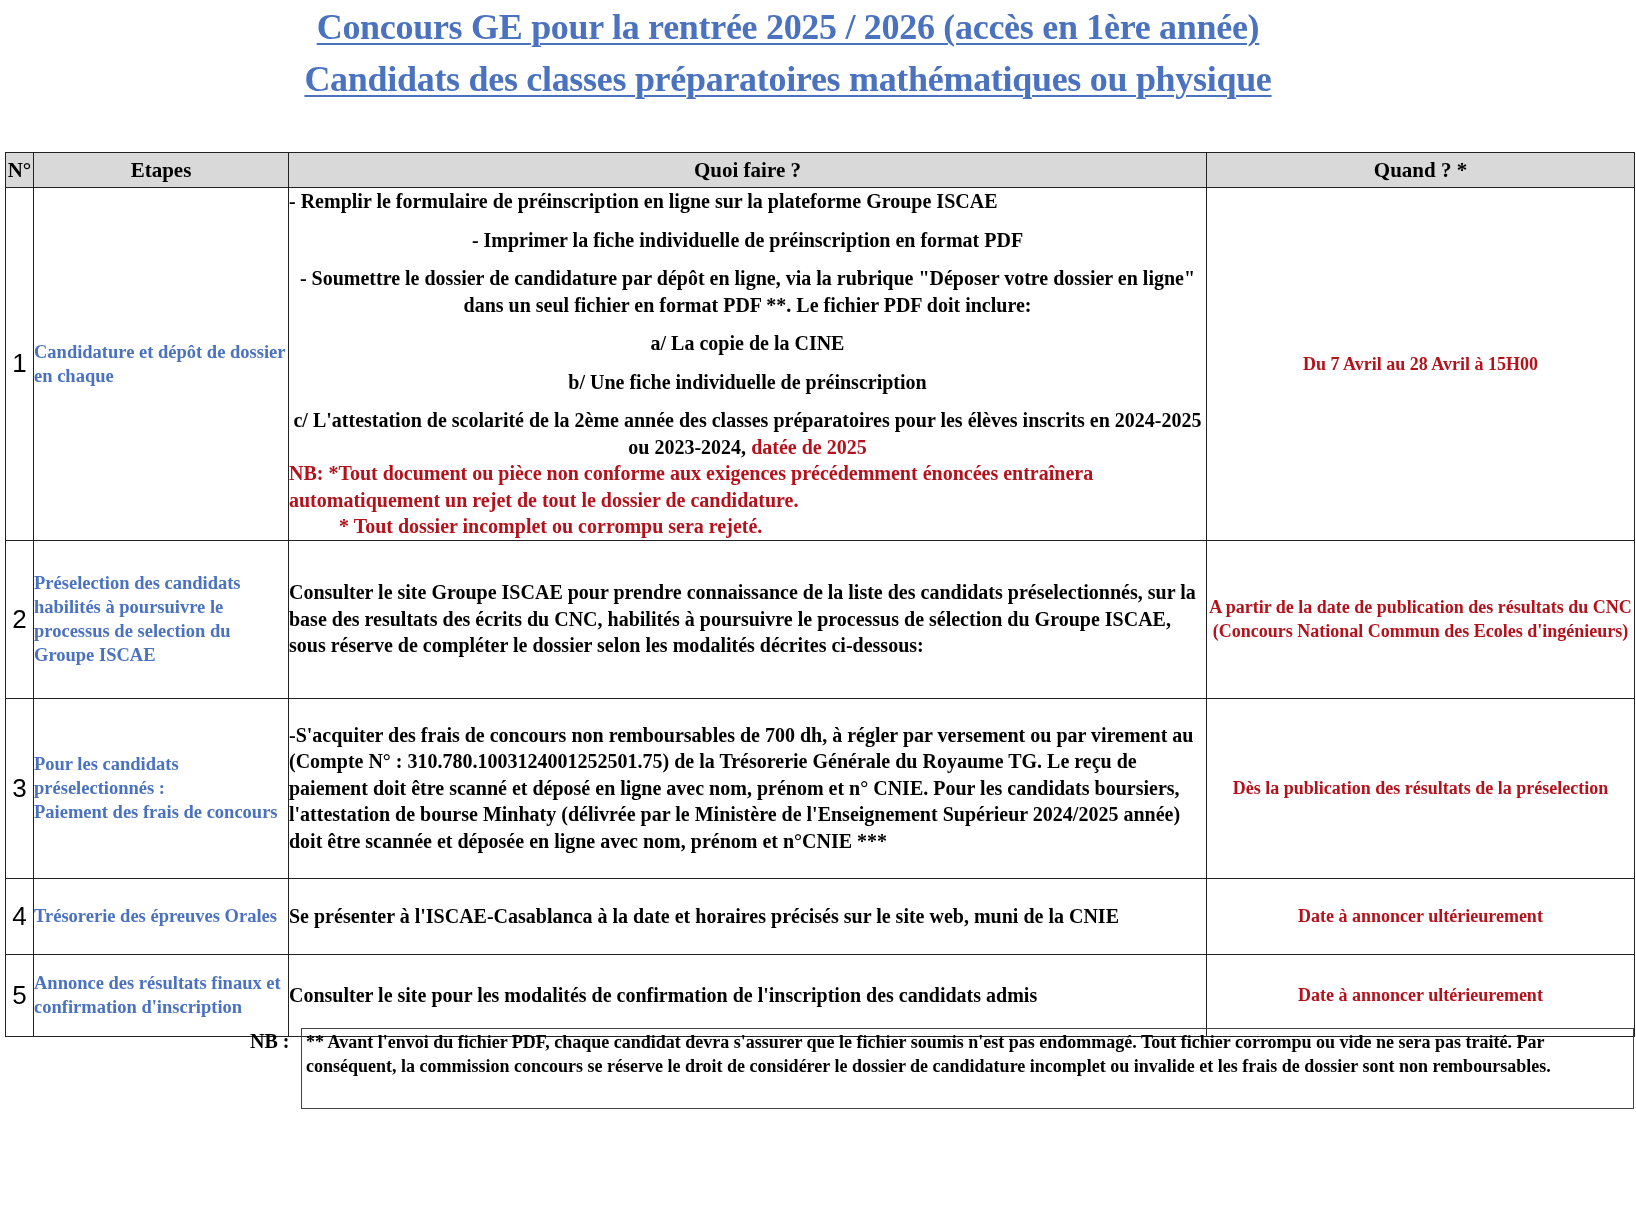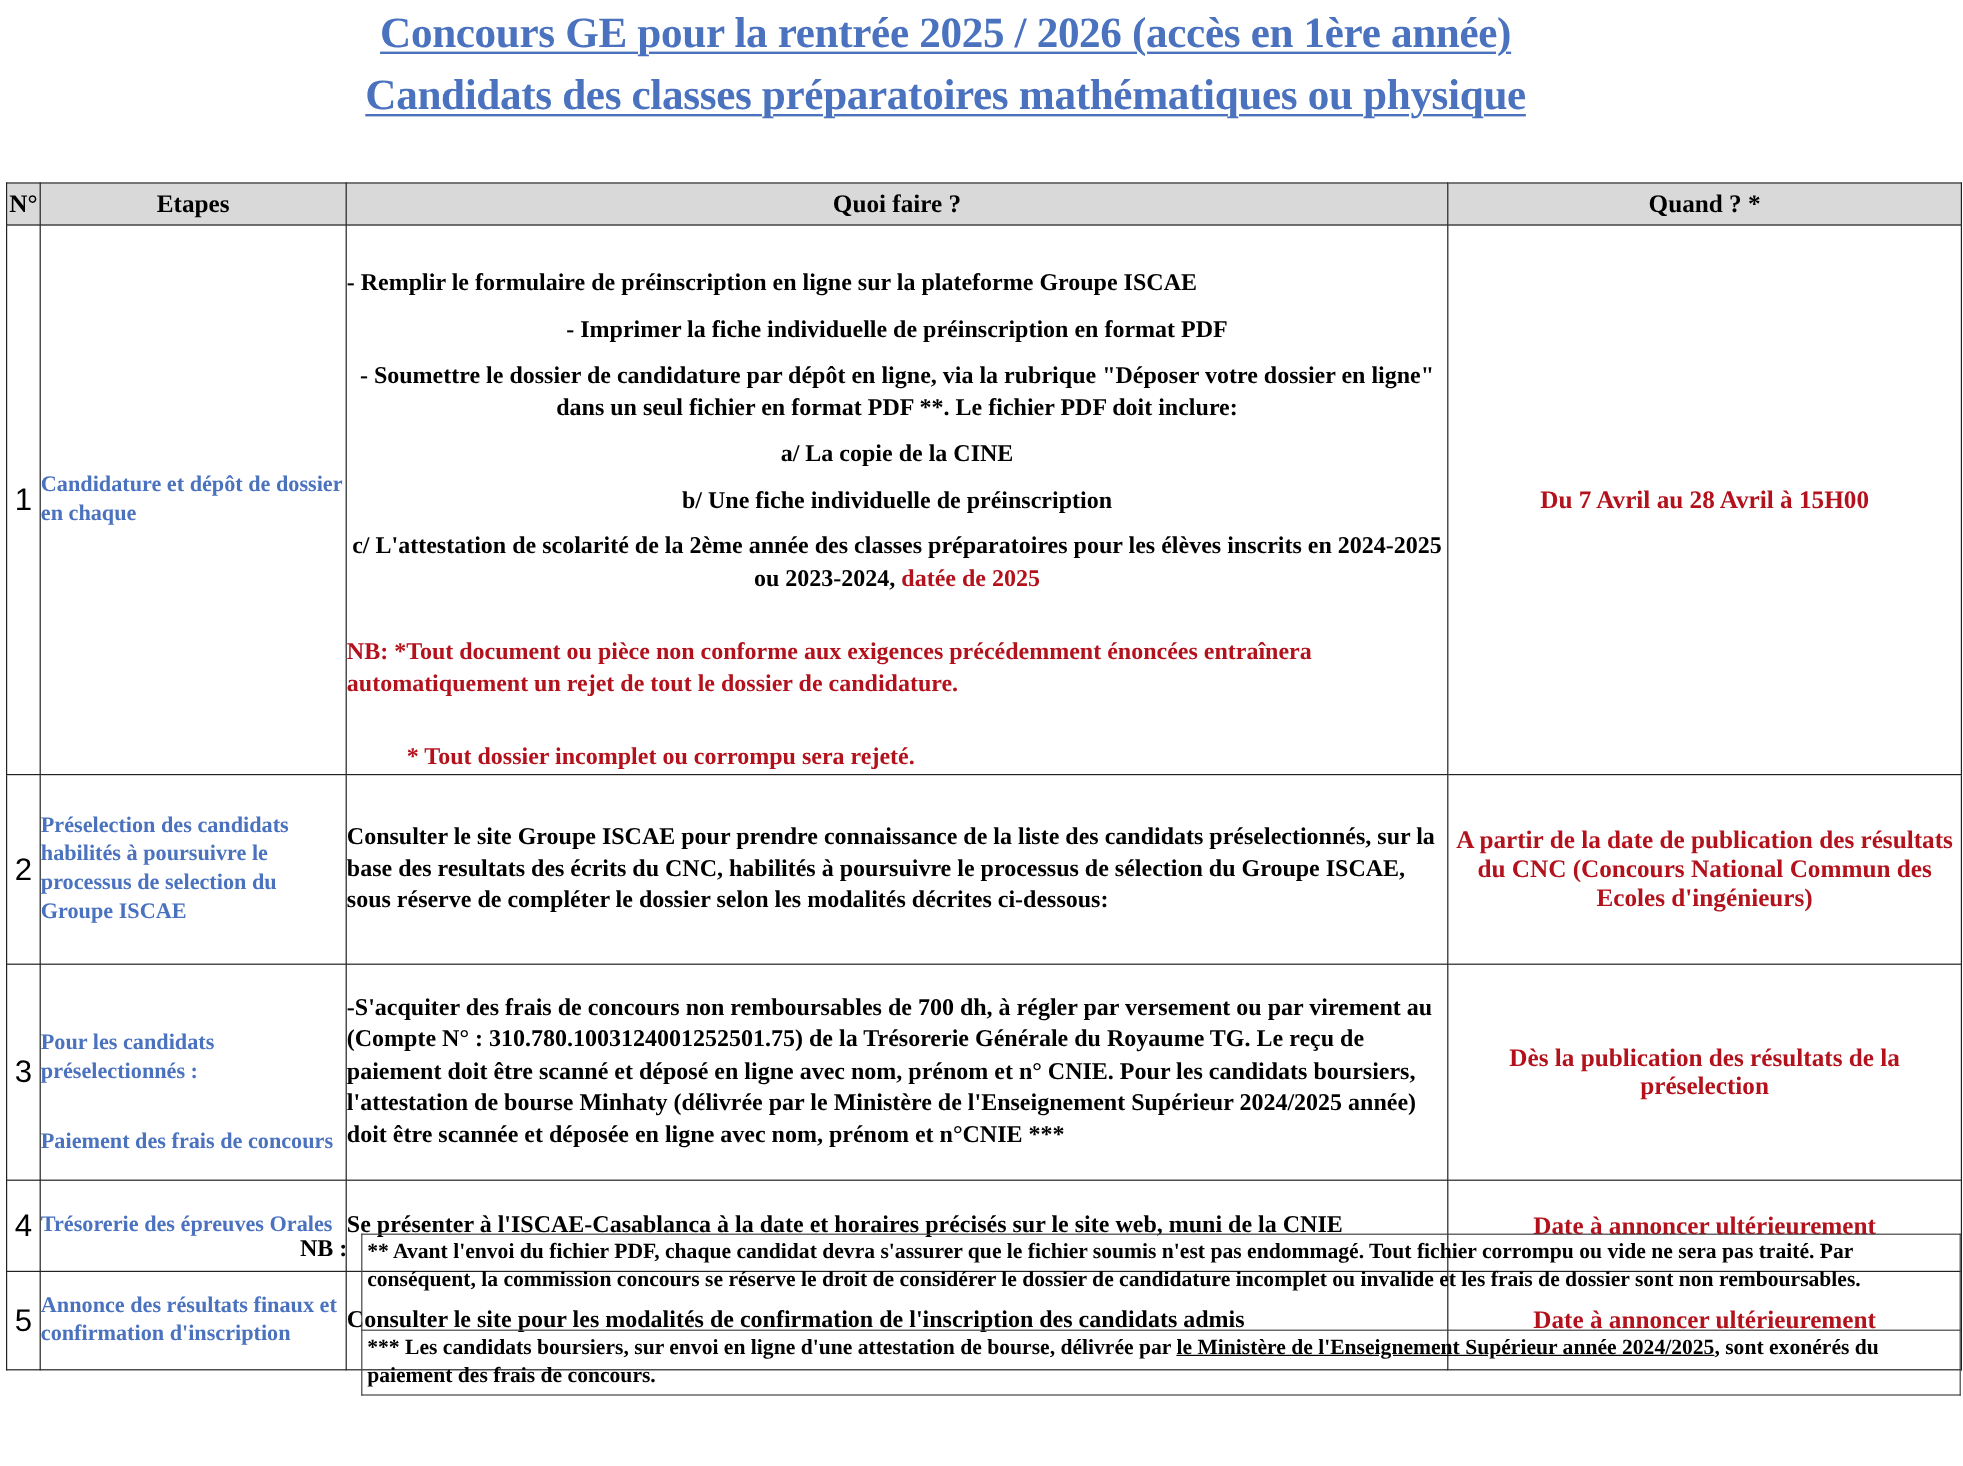--- a/index.html
+++ b/index.html
@@ -24,24 +24,24 @@
   table.main th {
     background: #d9d9d9; font-weight: bold; font-size: 21px; height: 34px; text-align: center;
   }
   th.num-h { text-align: left; padding-left: 2px; }
   td.num { text-align: center; font-size: 26px; font-family: "Liberation Sans", sans-serif; }
   td.step {
     color: #4a72be; font-weight: bold; font-size: 18.5px; line-height: 24px; padding: 0 4px 0 3px;
   }
   td.what { font-weight: bold; font-size: 20px; line-height: 26.5px; padding: 2px 4px 4px 4px; }
   td.when {
-    color: #b3121c; font-weight: bold; font-size: 21px; line-height: 24px; text-align: center; padding: 0 10px;
+    color: #b3121c; font-weight: bold; font-size: 18px; line-height: 24px; text-align: center; padding: 0 10px;
   }
   .red { color: #b3121c; }
-  .line { display: block; margin-top: 35px; }
+  .line { display: block; }
   .gap { margin-top: 12px; text-align: center; }
   .indent { padding-left: 50px; }
 
   .nb-label {
     position: absolute; left: 250px; top: 1030px; font-weight: bold; font-size: 20px;
   }
   table.notes {
     position: absolute; left: 301px; top: 1028px; width: 1333px;
     border-collapse: collapse; table-layout: fixed;
   }
@@ -118,17 +118,14 @@
     </tr>
   </tbody>
 </table>
 
 <div class="nb-label">NB :</div>
 <table class="notes">
   <tbody>
   <tr>
     <td style="height:76px">** Avant l'envoi du fichier PDF, chaque candidat devra s'assurer que le fichier soumis n'est pas endommagé. Tout fichier corrompu ou vide ne sera pas traité. Par conséquent, la commission concours se réserve le droit de considérer le dossier de candidature incomplet ou invalide et les frais de dossier sont non remboursables.</td>
   </tr>
-  <tr>
-    <td style="height:50px"><span>*** Les candidats boursiers, sur envoi en ligne d'une attestation de bourse, délivrée par </span> <span class="u">le Ministère de l'Enseignement Supérieur année 2024/2025</span><span>, sont exonérés du paiement des frais de concours.</span></td>
-  </tr>
 </tbody>
   </table>
 
 </body></html>

